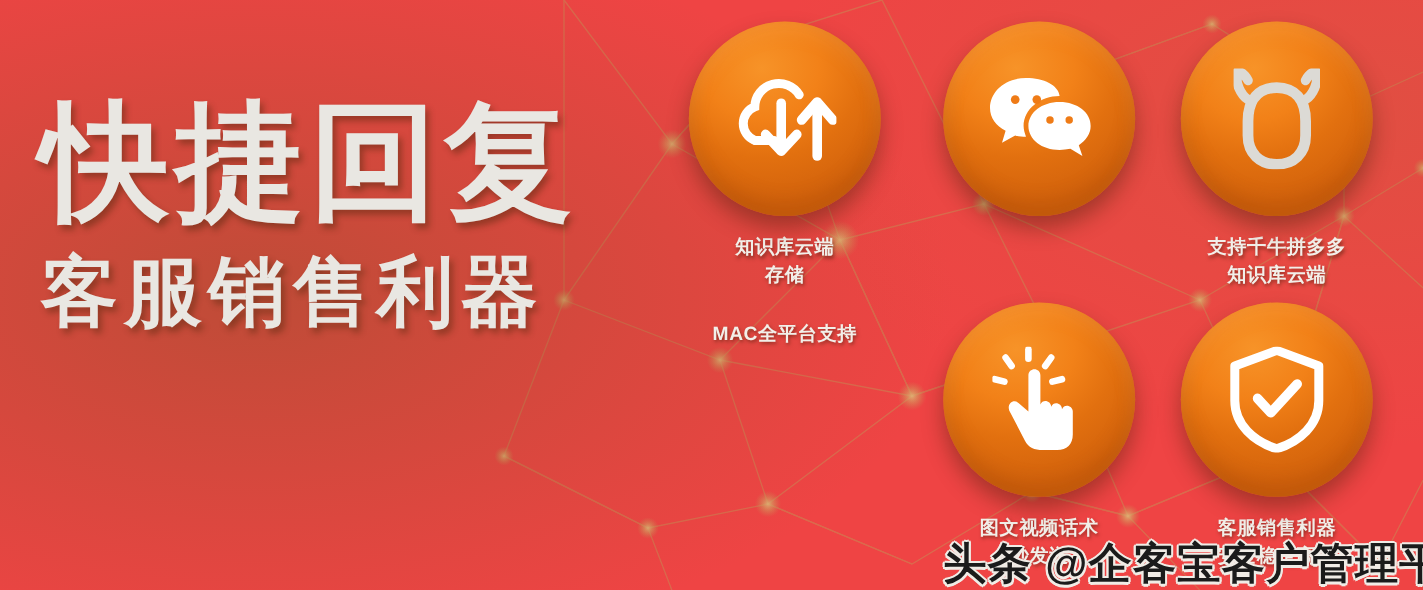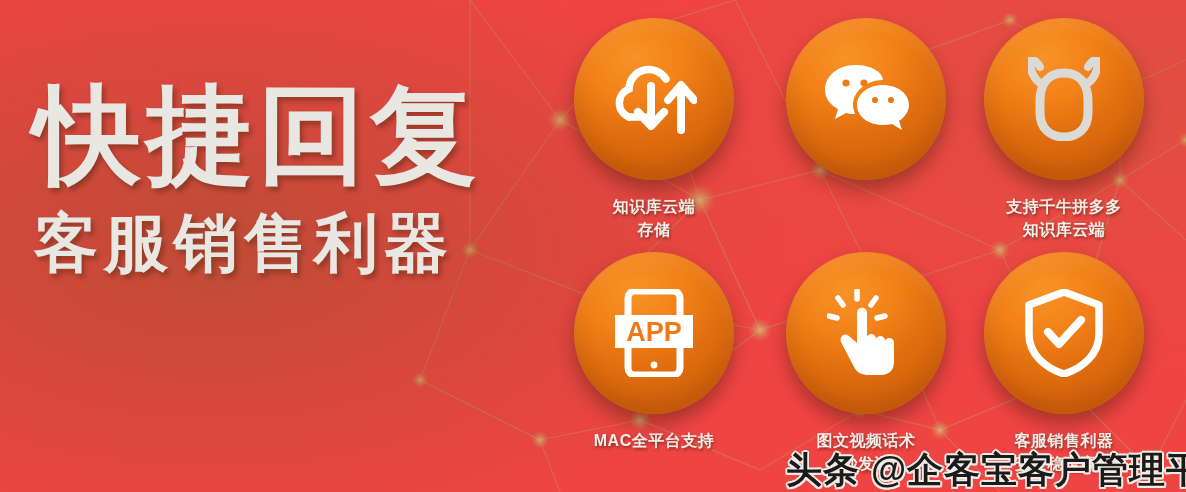--- a/index.html
+++ b/index.html
@@ -234,28 +234,20 @@
           <path d="M36 16 C21 16 12 26 12 44 L12 56 C12 71 22 80 36 80 C50 80 60 71 60 56 L60 44 C60 26 51 16 36 16 Z" fill="none" stroke="#dcdad5" stroke-width="9" stroke-linejoin="round"></path>
         </svg>
       </div>
       <div class="feature-label">
         <div>支持千牛拼多多</div>
         <div>知识库云端</div>
       </div>
     </div>
 
     <div class="feature-cell row2 col1">
-      <div class="circle">
-        <svg width="78" height="88" viewBox="0 0 78 88">
-          <rect x="13" y="2" width="52" height="84" rx="7" fill="none" stroke="#ffffff" stroke-width="7"></rect>
-          <circle cx="39" cy="76" r="3.4" fill="#ffffff"></circle>
-          <rect x="0" y="26" width="78" height="33" fill="#ffffff"></rect>
-          <text x="39" y="52" text-anchor="middle" font-family="'Liberation Sans', sans-serif" font-size="27" font-weight="700" fill="#ef7b16">APP</text>
-        </svg>
-      </div>
       <div class="feature-label">
         <div>MAC全平台支持</div>
       </div>
     </div>
 
     <div class="feature-cell row2 col2">
       <div class="circle">
         <svg width="78" height="88" viewBox="0 0 78 88">
           <g stroke="#ffffff" stroke-width="5.5" stroke-linecap="round">
             <path d="M30 10 L30 2"></path>

